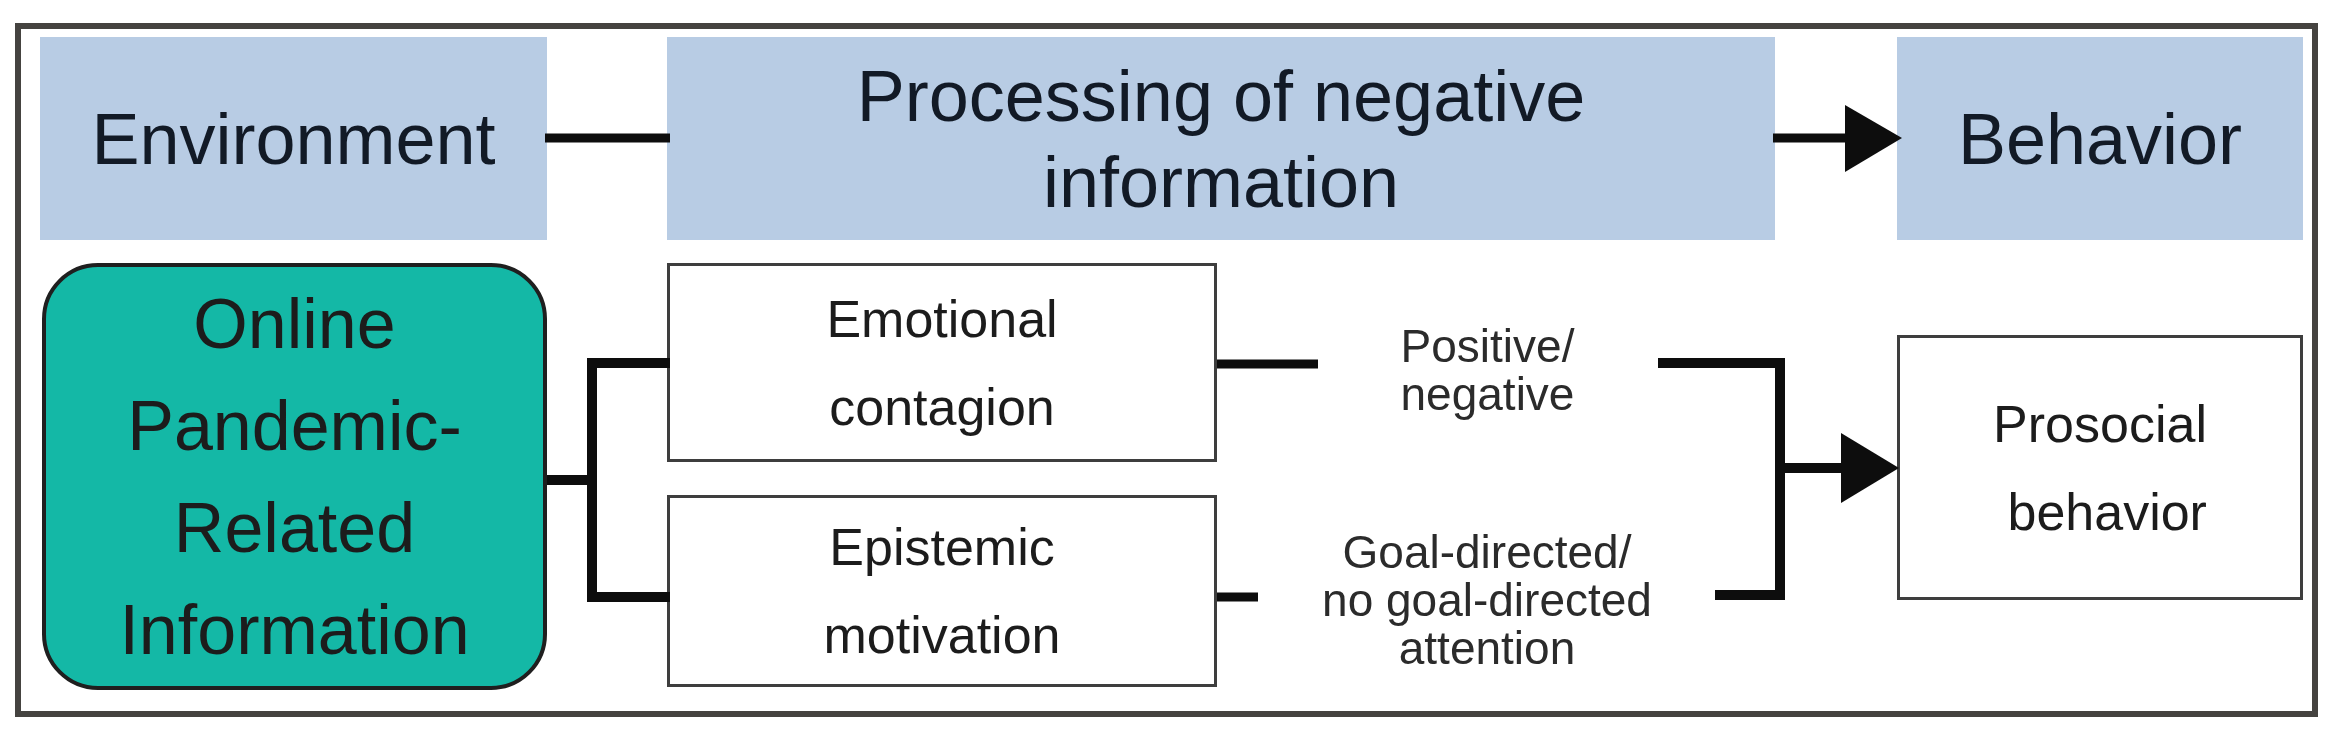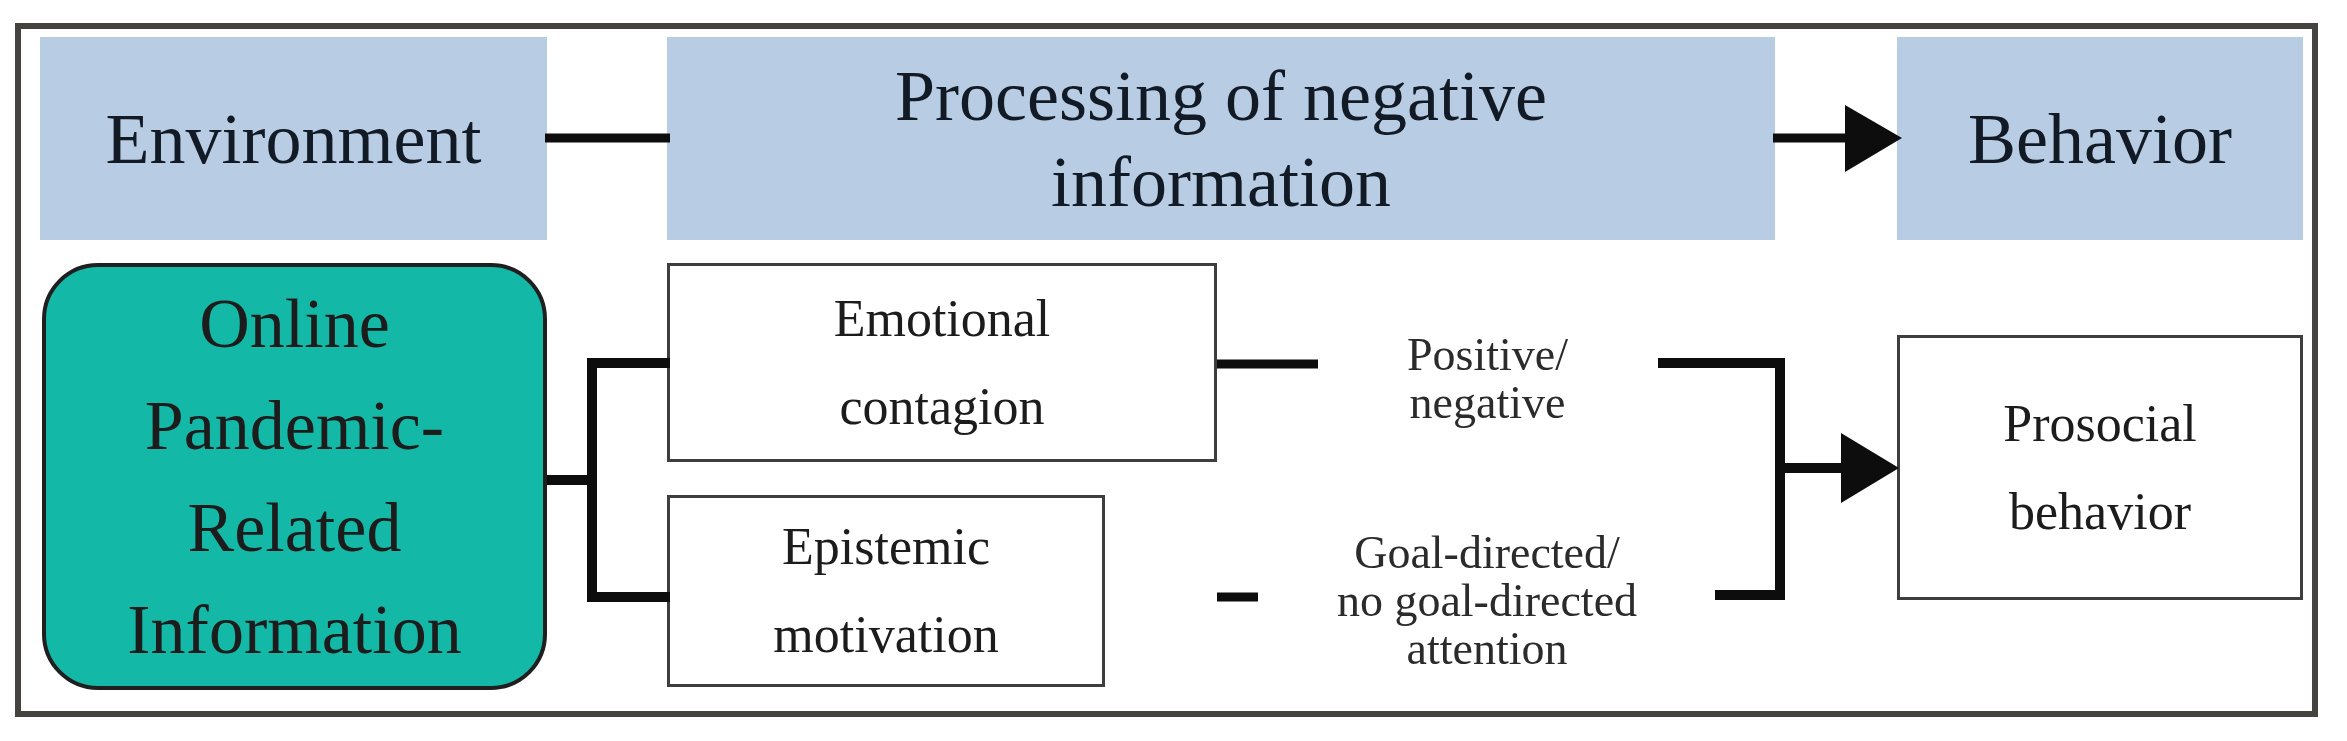--- a/index.html
+++ b/index.html
@@ -10,21 +10,21 @@
     --line-color:#0d0d0d;
     --box-border:#3e3e3e;
     --frame-color:#454340;
     --bg:#ffffff;
   }
   html,body{margin:0;padding:0;background:var(--bg);}
   .canvas{
     position:relative;
     width:2347px;height:741px;
     background:var(--bg);
-    font-family:Liberation Serif, serif;
+    font-family:Liberation Sans, sans-serif;
     overflow:hidden;
     border-radius:25px;
   }
   .frame{
     position:absolute;
     left:15px;top:23px;width:2303px;height:694px;
     border:6px solid var(--frame-color);
     box-sizing:border-box;
   }
   .box{
@@ -47,34 +47,34 @@
   }
   .box.rounded{
     background:#14b8a6;
     border:4px solid #1f1f1f;
     border-radius:56px;
     color:var(--black-text);
     font-size:70px;line-height:102px;
   }
   .conn-label{
     position:absolute;
-    display:flex;align-items:flex-end;justify-content:center;
+    display:flex;align-items:flex-start;justify-content:center;
     text-align:center;
     white-space:pre-line;
     color:var(--label-text);
     font-size:46px;line-height:48px;
   }
   
   .env     {left:40px;  top:37px;  width:507px;  height:203px;}
   .proc    {left:667px; top:37px;  width:1108px; height:203px;}
   .behav   {left:1897px;top:37px;  width:406px;  height:203px;}
   .source  {left:42px;  top:263px; width:505px;  height:427px;}
   .emot    {left:667px; top:263px; width:550px;  height:199px;}
-  .epist   {left:667px; top:495px; width:438px;  height:192px;}
-  .prosoc  {left:1897px;top:335px; width:406px;  height:265px;}
+  .epist   {left:667px; top:495px; width:550px;  height:192px;}
+  .prosoc  {left:1897px;top:335px; width:406px;  height:265px;text-align:right;}
   .lbl-pos {left:1330px;top:322px; width:315px;  height:105px;}
   .lbl-goal{left:1252px;top:528px; width:470px;  height:145px;}
   .overlay{
     position:absolute;left:0;top:0;width:2347px;height:741px;
     pointer-events:none;
   }
   .overlay line{stroke:var(--line-color);}
   .overlay polygon{fill:var(--line-color);stroke:none;}
 </style>
 </head>

